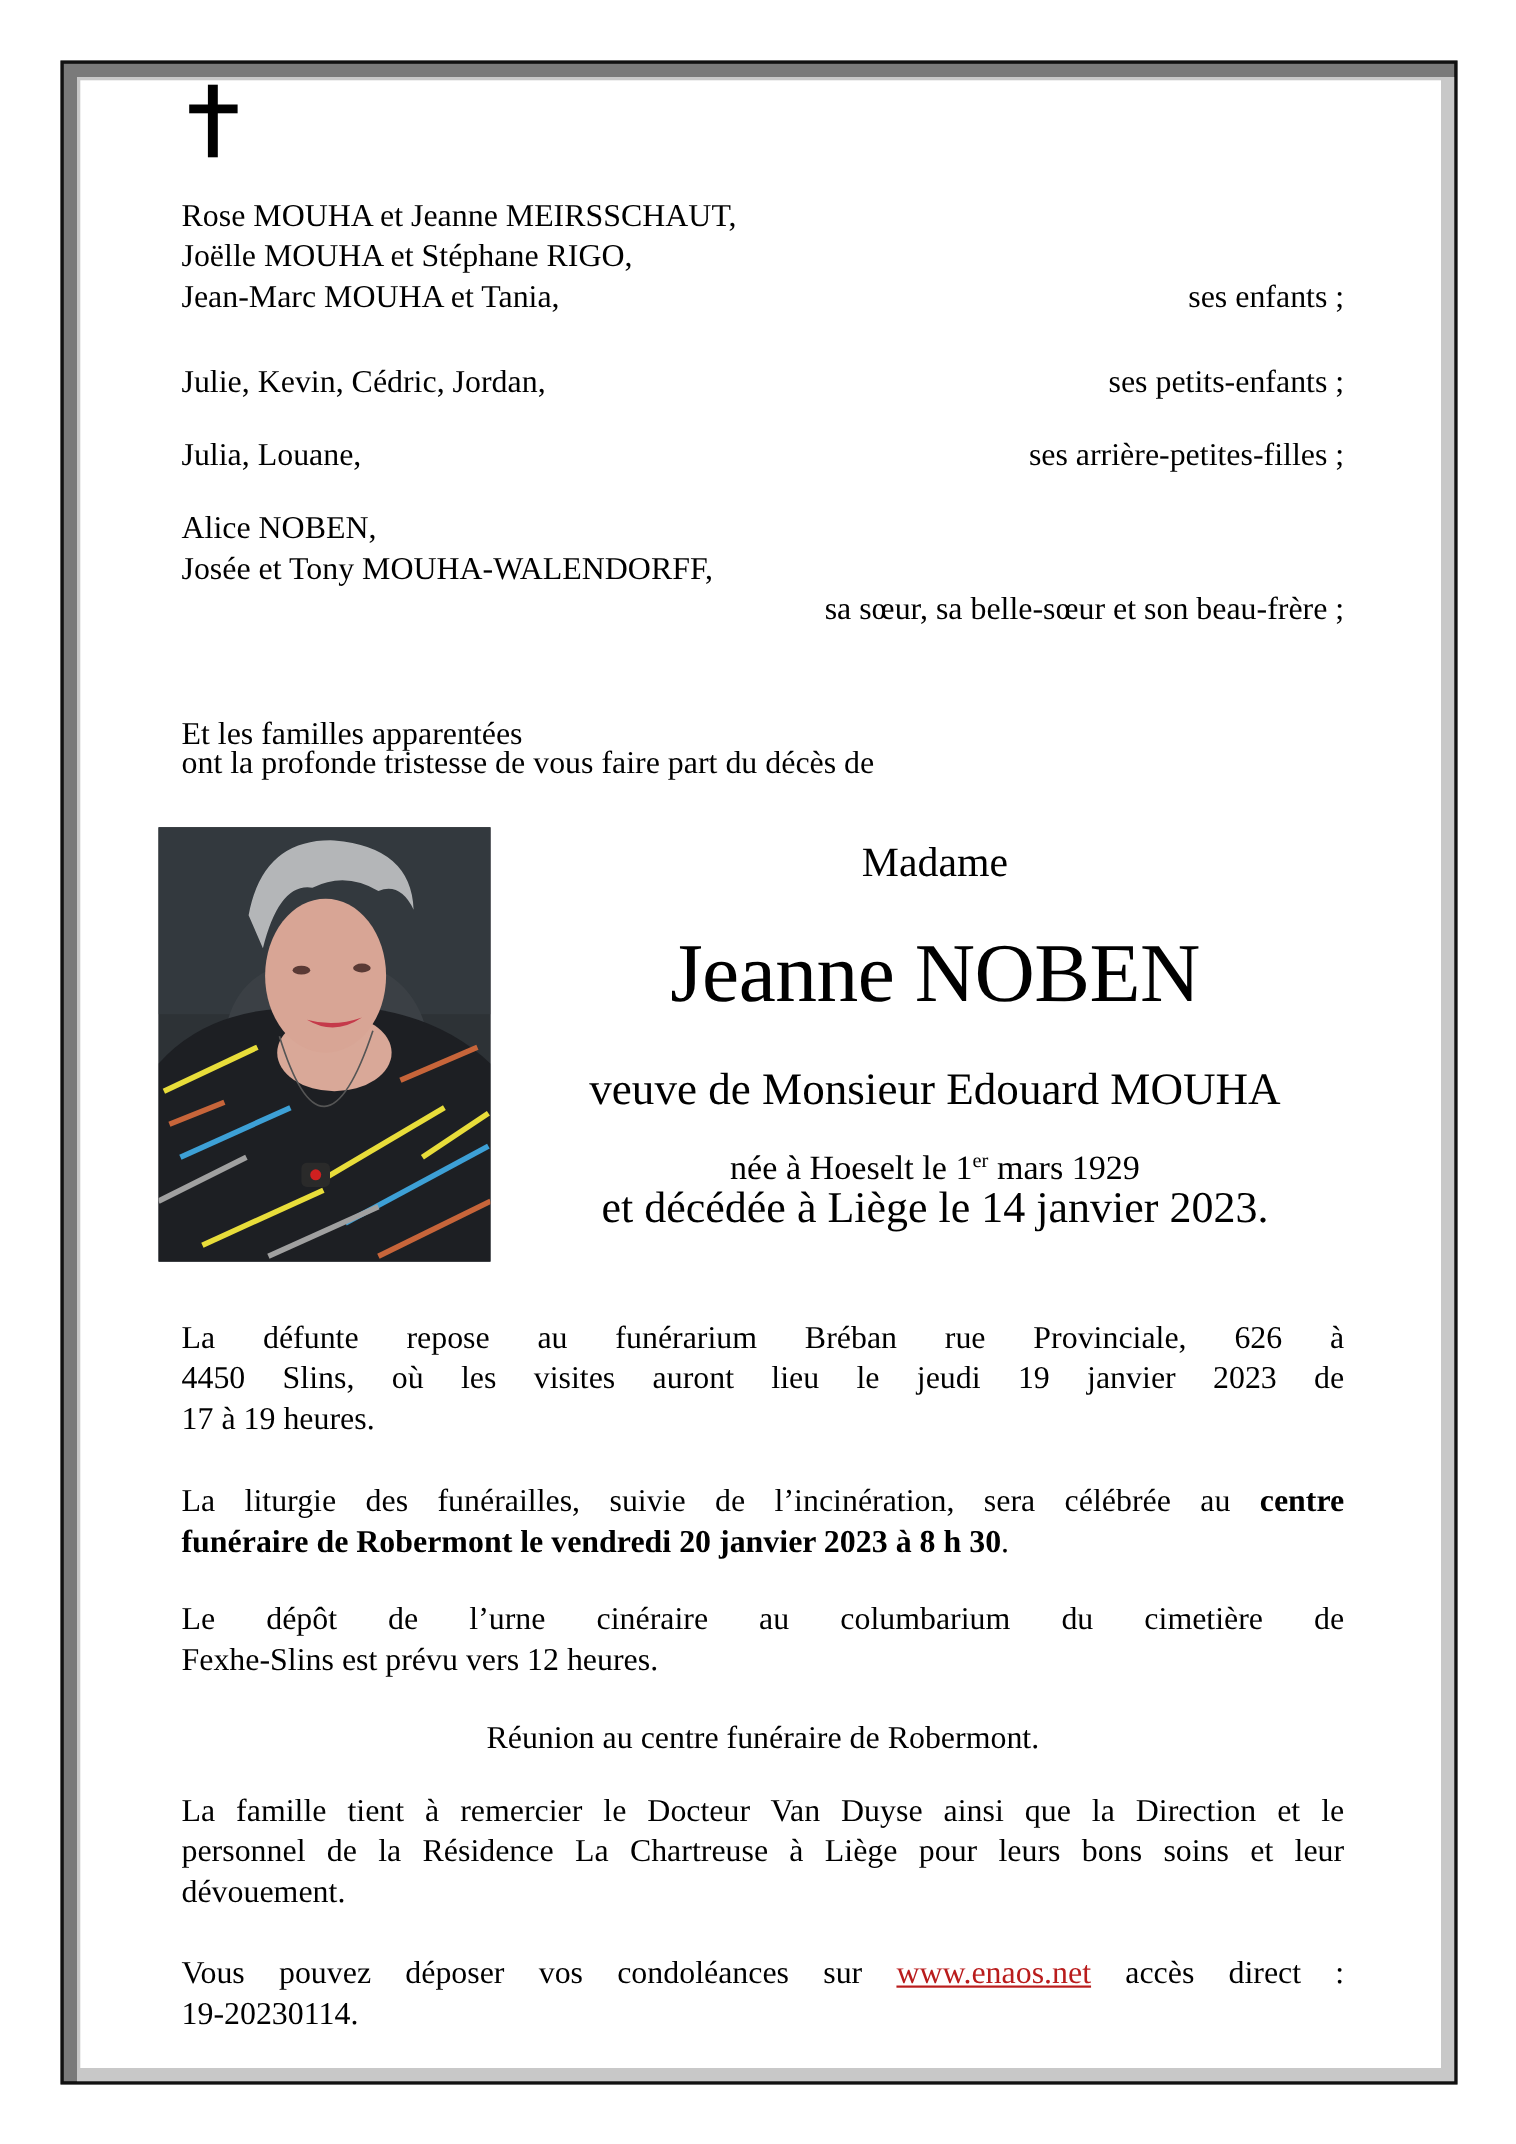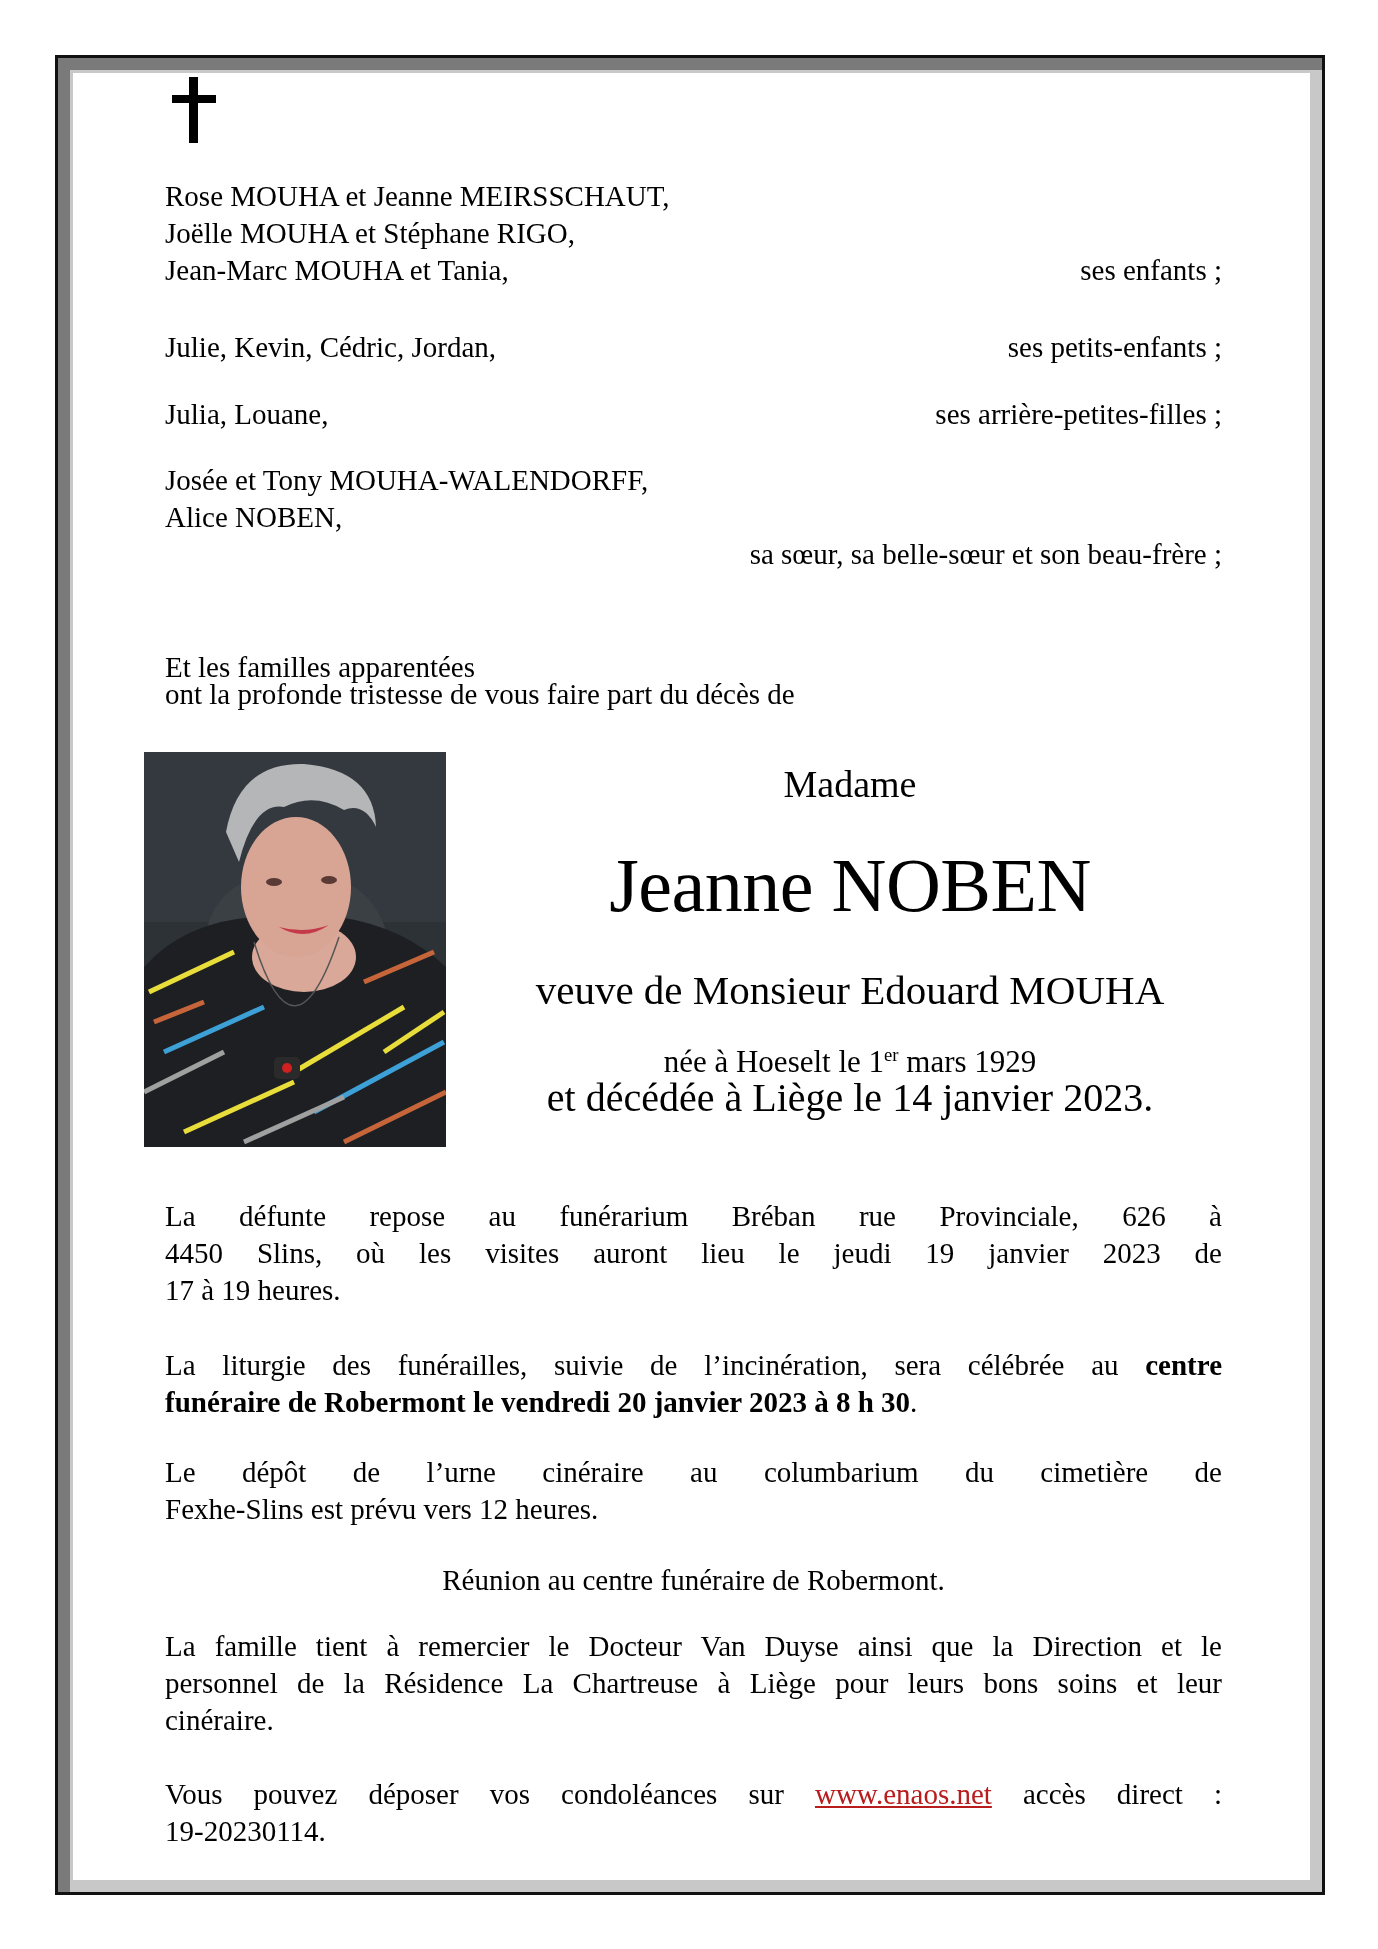--- a/index.html
+++ b/index.html
@@ -67,22 +67,22 @@
 </div>
 
 <div class="content" style="top:396px;">
   <div class="row">
     <span>Julia, Louane,</span>
     <span>ses arrière-petites-filles ;</span>
   </div>
 </div>
 
 <div class="content" style="top:462px;">
+  <div>Alice NOBEN,</div>
   <div>Josée et Tony MOUHA-WALENDORFF,</div>
-  <div>Alice NOBEN,</div>
   <div class="right">sa sœur, sa belle-sœur et son beau-frère ;</div>
 </div>
 
 <div class="content" style="top:610px;margin-top:39px;">Et les familles apparentées</div>
 <div class="content" style="top:676px;">ont la profonde tristesse de vous faire part du décès de</div>
 
 <div class="photo">
   <svg width="302" height="395" viewBox="0 0 302 395">
     <rect x="0" y="0" width="302" height="395" fill="#2d3236"></rect>
     <rect x="0" y="0" width="302" height="170" fill="#33393e"></rect>
@@ -135,19 +135,19 @@
 <div class="block justify" style="top:1454px;">
   <span class="ln">Le dépôt de l’urne cinéraire au columbarium du cimetière de</span>
   <span class="ln last">Fexhe-Slins est prévu vers 12 heures.</span>
 </div>
 
 <div class="block center" style="top:1562px;">Réunion au centre funéraire de Robermont.</div>
 
 <div class="block justify" style="top:1628px;">
   <span class="ln">La famille tient à remercier le Docteur Van Duyse ainsi que la Direction et le</span>
   <span class="ln">personnel de la Résidence La Chartreuse à Liège pour leurs bons soins et leur</span>
-  <span class="ln last">cinéraire.</span>
+  <span class="ln last">dévouement.</span>
 </div>
 
 <div class="block justify" style="top:1776px;">
   <span class="ln"><span>Vous pouvez déposer vos condoléances sur </span><a class="link" href="#">www.enaos.net</a><span> accès direct :</span></span>
   <span class="ln last">19-20230114.</span>
 </div>
 
 </body></html>

